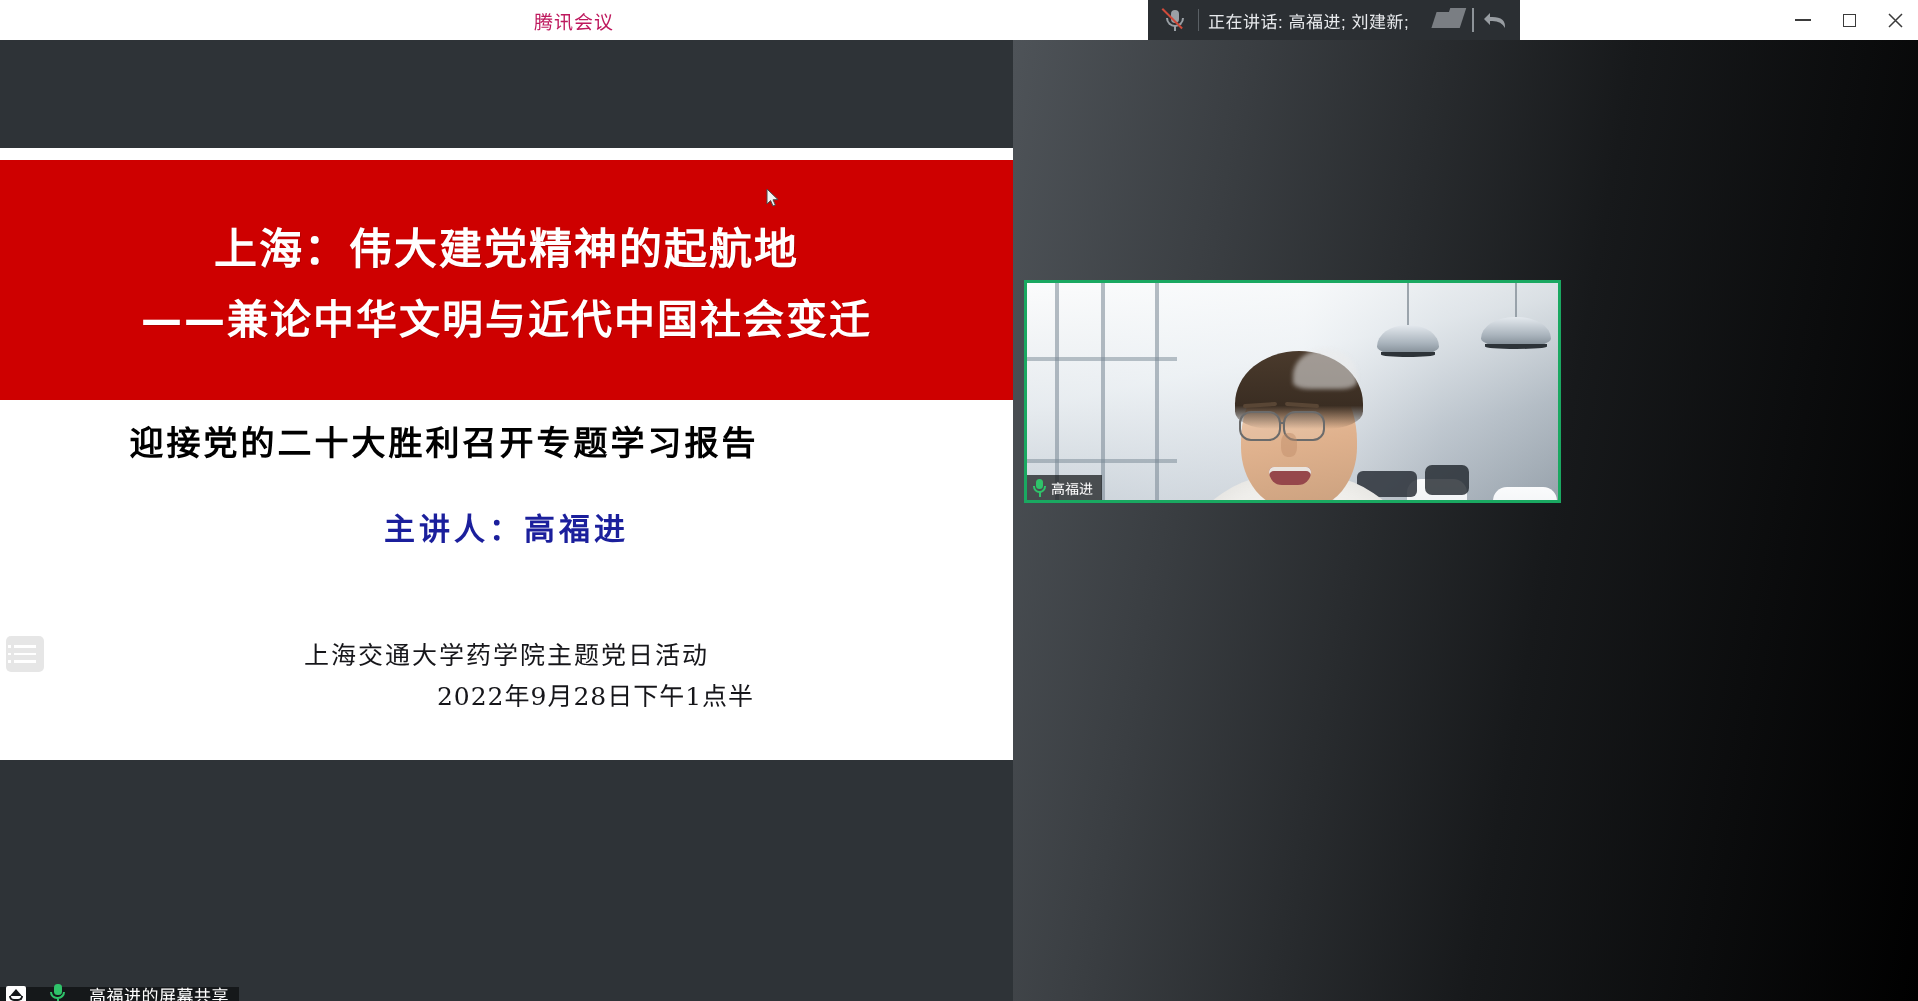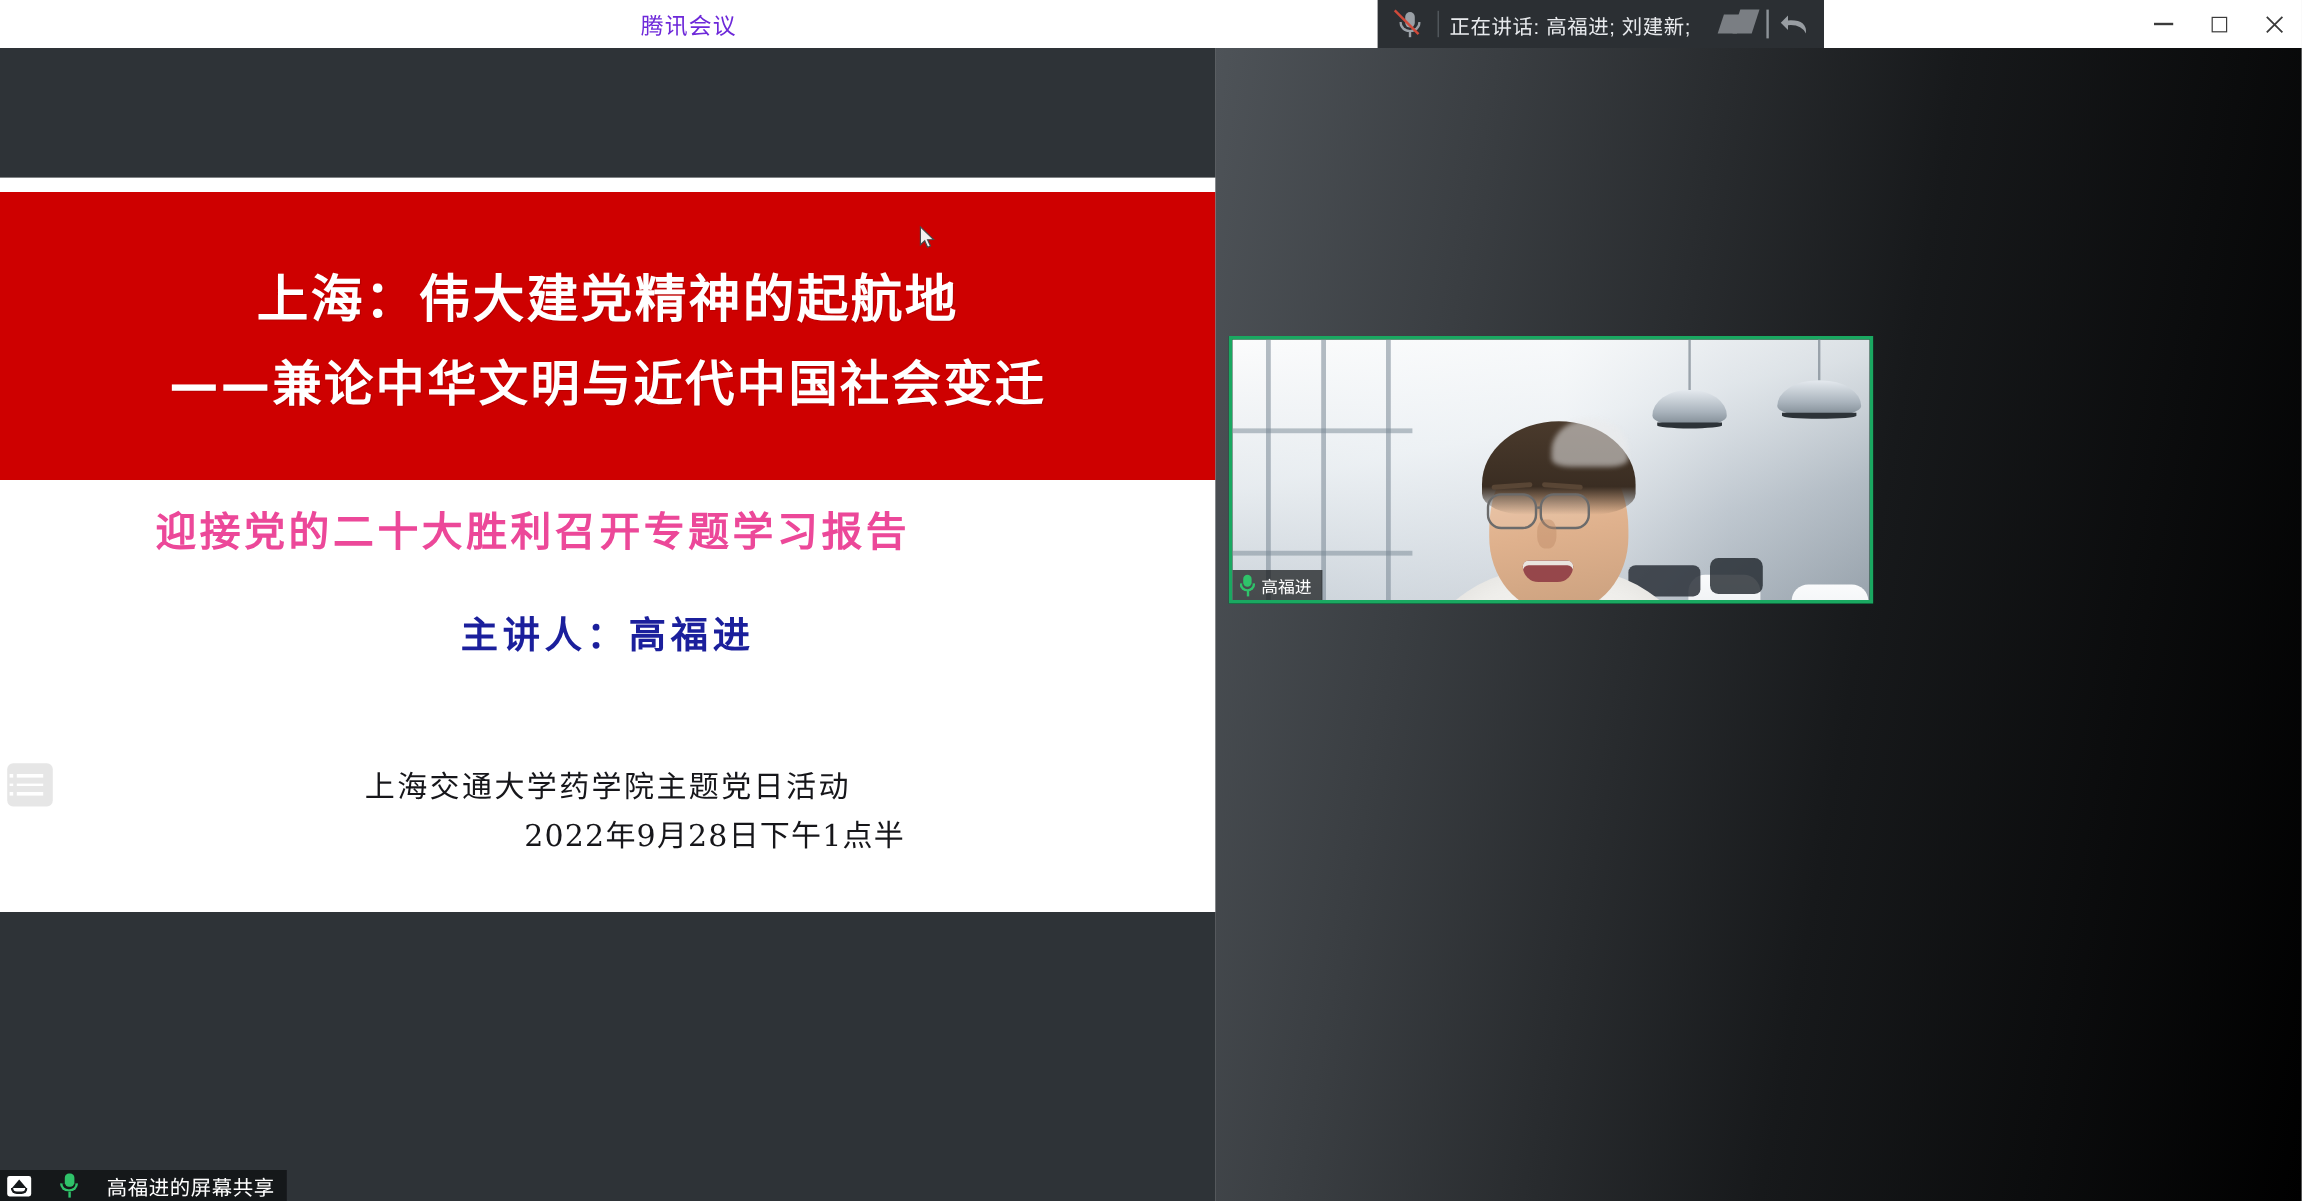--- a/index.html
+++ b/index.html
@@ -14,21 +14,21 @@
   
   #titlebar{
     position:absolute; left:0; top:0; width:1918px; height:40px;
     background:#ffffff;
     display:flex; align-items:stretch;
   }
   #titlebar-left-pad{ width:1148px; height:40px; background:#ffffff; position:relative; }
   #app-tab-label{
     position:absolute; left:0; top:0; width:1148px; height:40px;
     display:flex; align-items:center; justify-content:center;
-    font-size:19px; color:#6d28d9; letter-spacing:1px;
+    font-size:19px; color:#be185d; letter-spacing:1px;
   }
   #speaking-pill{
     width:372px; height:40px;
     background:#2b2f33;
     display:flex; align-items:center;
     gap:0px; padding:0 8px;
     position:relative;
   }
   .mic-muted-icon{
     width:30px; height:30px; position:relative; flex:0 0 auto;
@@ -109,21 +109,21 @@
     font-weight:bold;
     font-size:43px;
     letter-spacing:2px;
     white-space:nowrap;
     text-shadow:1px 1px 0 rgba(0,0,0,.12);
   }
   #slide-title-2{ font-size:41px; }
   #slide-subtitle{
     position:absolute; left:0; top:268px; width:888px;
     text-align:center;
-    color:#ec4899;
+    color:#000000;
     font-family:"DejaVu Serif","Liberation Serif",serif;
     font-weight:bold;
     font-size:34px;
     letter-spacing:3px;
     white-space:nowrap;
   }
   #slide-speaker{
     position:absolute; left:0; top:356px; width:1013px;
     text-align:center;
     color:#1b1f9c;
@@ -264,21 +264,21 @@
     background:rgba(20,22,24,.72);
   }
   .mic-green{ width:13px; height:18px; position:relative; flex:0 0 auto; }
   .mic-green .body{ position:absolute; left:3px; top:0; width:7px; height:10px; border-radius:3.5px; background:#2fc36a; }
   .mic-green .arc{ position:absolute; left:0; top:7px; width:13px; height:7px; border:2px solid #2fc36a; border-top:none; border-radius:0 0 8px 8px; }
   .mic-green .stem{ position:absolute; left:5.5px; top:13px; width:2px; height:5px; background:#2fc36a; }
   #video-label-name{ font-size:14px; color:#ffffff; white-space:nowrap; }
 
   
   #share-bar{
-    position:absolute; left:0; bottom:0; height:26px;
+    position:absolute; left:0; bottom:0; height:14px;
     display:flex; align-items:center; gap:24px;
     padding:0 10px 0 6px;
     background:rgba(18,20,22,.86);
     z-index:8;
   }
   #share-screen-icon{
     width:20px; height:17px; position:relative; flex:0 0 auto;
     background:#ffffff; border-radius:2px;
   }
   #share-screen-icon .arrow{

